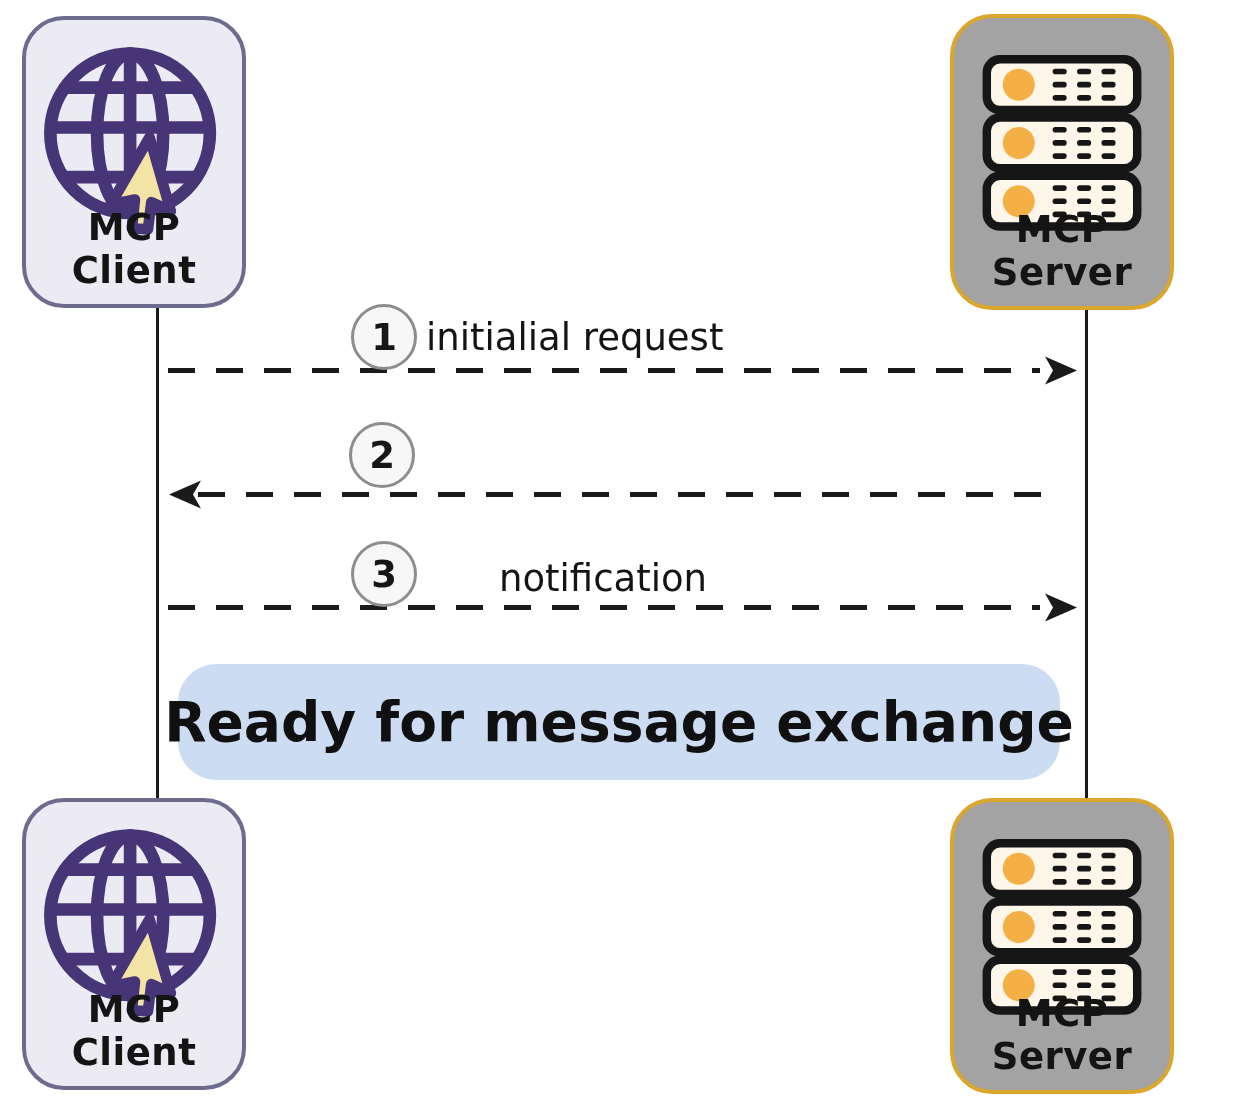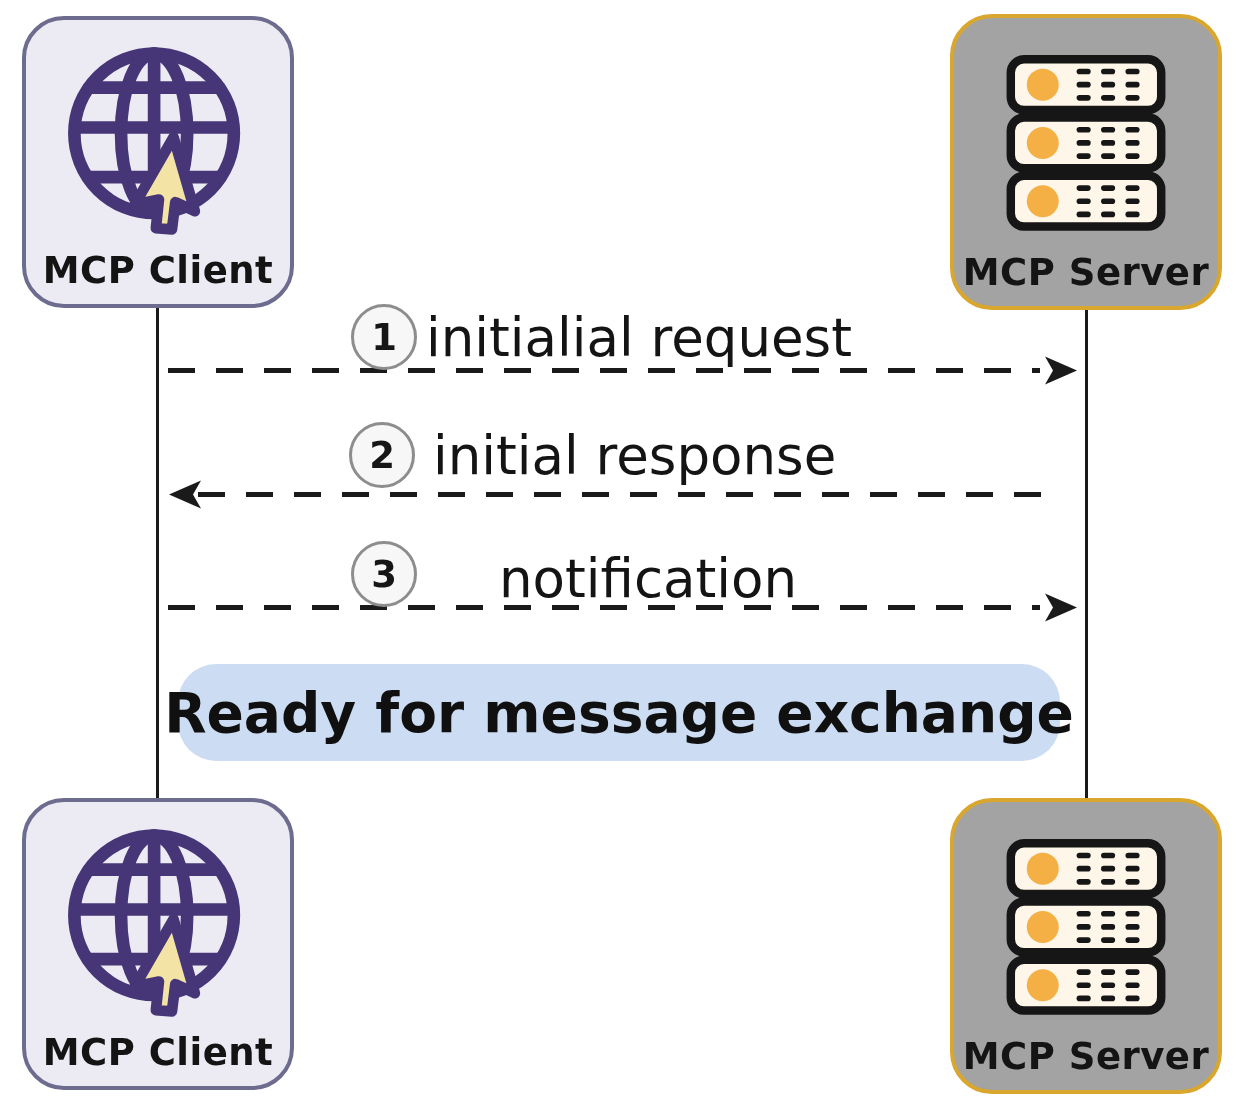--- a/index.html
+++ b/index.html
@@ -8,21 +8,21 @@
     width:1244px; height:1114px; position:relative; overflow:hidden;
     font-family:"DejaVu Sans", sans-serif; color:#141414;
   }
   .stage { position:absolute; inset:0; }
 
   
   .overlay { position:absolute; left:0; top:0; z-index:1; }
 
   
   .actor-box {
-    position:absolute; z-index:2; width:272px; height:292px;
+    position:absolute; z-index:2; width:224px; height:292px;
     border-radius:42px; display:flex; flex-direction:column;
     align-items:center; justify-content:flex-start;
   }
   .actor-box.client { background:#ecebf3; border:4px solid #6d6c8e; }
   .actor-box.server { background:#a3a3a3; border:4px solid #d9a62e; }
   .actor-icon { width:196px; height:212px; margin-top:18px; }
   .actor-box.server .actor-icon { width:188px; height:188px; margin-top:30px; }
   .actor-icon svg { width:100%; height:100%; display:block; }
   .actor-label {
     position:absolute; bottom:12px; left:0; right:0; text-align:center;
@@ -30,25 +30,25 @@
   }
 
   
   .message { position:absolute; z-index:3; display:flex; align-items:center; height:68px; }
   .msg-badge {
     width:66px; height:66px; border-radius:50%; flex:0 0 auto;
     background:#f7f7f7; border:3px solid #8d8d8d;
     display:flex; align-items:center; justify-content:center;
     font-size:37px; font-weight:600; color:#161616;
   }
-  .msg-label { font-size:53px; font-weight:500; color:#141414; white-space:nowrap; }
+  .msg-label { font-size:37px; font-weight:500; color:#141414; white-space:nowrap; }
 
   
   .banner {
-    position:absolute; z-index:3; left:178px; top:664px; width:882px; height:97px;
+    position:absolute; z-index:3; left:178px; top:664px; width:882px; height:116px;
     background:#ccdcf2; border-radius:38px;
     display:flex; align-items:center; justify-content:center;
   }
   .banner-text { font-size:55px; font-weight:600; color:#101010; white-space:nowrap; }
 </style>
 </head>
 <body>
 
 <svg width="0" height="0" style="position:absolute" aria-hidden="true">
   <defs>
@@ -144,21 +144,20 @@
     <div class="actor-label">MCP Server</div>
   </div>
 
   <div class="message" style="left:351px; top:303px;">
     <div class="msg-badge">1</div>
     <div class="msg-label" style="margin-left:9px;">initialial request</div>
   </div>
 
   <div class="message" style="left:349px; top:421px;">
     <div class="msg-badge">2</div>
-    <div class="msg-label" style="margin-left:18px;">initial response</div>
   </div>
 
   <div class="message" style="left:351px; top:540px;">
     <div class="msg-badge">3</div>
     <div class="msg-label" style="margin-left:82px;margin-top:8px;">notification</div>
   </div>
 
   <div class="banner">
     <div class="banner-text">Ready for message exchange</div>
   </div>

